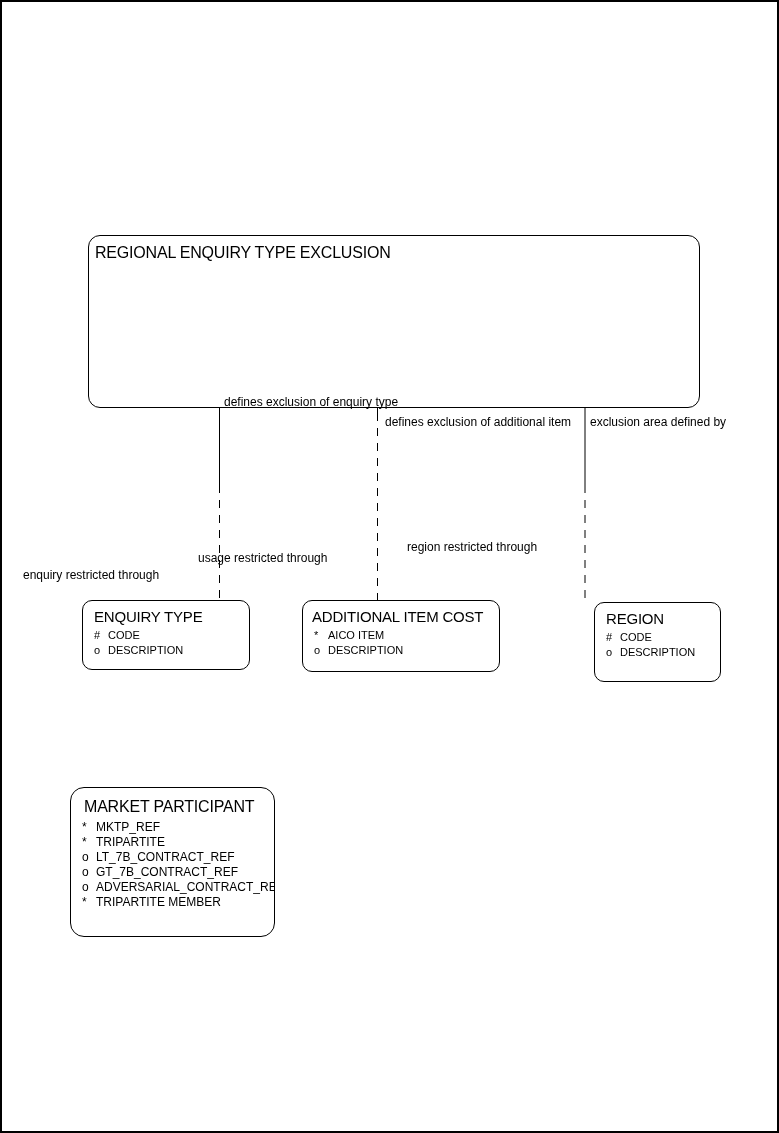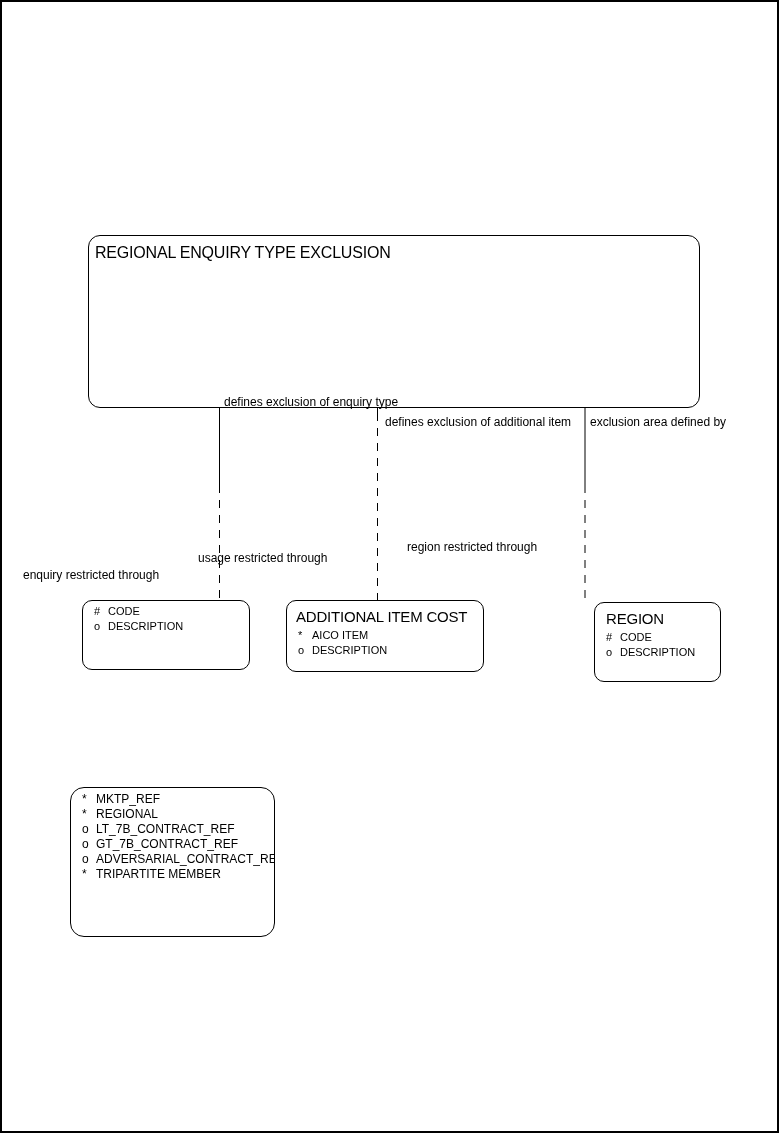--- a/index.html
+++ b/index.html
@@ -90,33 +90,34 @@
   </div>
 
   <div class="rel-label" style="left:222px; top:392px;">defines exclusion of enquiry type</div>
   <div class="rel-label" style="left:383px; top:412px;">defines exclusion of additional item</div>
   <div class="rel-label" style="left:588px; top:412px;">exclusion area defined by</div>
   <div class="rel-label" style="left:21px; top:565px;">enquiry restricted through</div>
   <div class="rel-label" style="left:196px; top:548px;">usage restricted through</div>
   <div class="rel-label" style="left:405px; top:537px;">region restricted through</div>
 
   <div class="entity" style="left:80px; top:598px; width:168px; height:70px; border-radius:10px;">
+    <div class="entity-title small-title" style="font-size:15px;">ENQUIRY TYPE</div>
     <div class="attrs">
       <div class="attr">
         <span class="m">#</span>
         <span>CODE</span>
       </div>
       <div class="attr">
         <span class="m">o</span>
         <span>DESCRIPTION</span>
       </div>
     </div>
   </div>
 
-  <div class="entity" style="left:284px; top:598px; width:198px; height:72px; border-radius:10px;">
+  <div class="entity" style="left:300px; top:598px; width:198px; height:72px; border-radius:10px;">
     <div class="entity-title small-title" style="font-size:15px; padding-left:9px;">ADDITIONAL ITEM COST</div>
     <div class="attrs">
       <div class="attr">
         <span class="m">*</span>
         <span>AICO ITEM</span>
       </div>
       <div class="attr">
         <span class="m">o</span>
         <span>DESCRIPTION</span>
       </div>
@@ -131,28 +132,29 @@
         <span>CODE</span>
       </div>
       <div class="attr">
         <span class="m">o</span>
         <span>DESCRIPTION</span>
       </div>
     </div>
   </div>
 
   <div class="entity" style="left:68px; top:785px; width:205px; height:150px; border-radius:14px;">
+    <div class="entity-title small-title" style="padding:10px 0 0 13px;">MARKET PARTICIPANT</div>
     <div class="attrs" style="margin-top:4px;">
       <div class="attr" style="font-size:12px;">
         <span class="m">*</span>
         <span>MKTP_REF</span>
       </div>
       <div class="attr" style="font-size:12px;">
         <span class="m">*</span>
-        <span>REGIONAL</span>
+        <span>TRIPARTITE</span>
       </div>
       <div class="attr" style="font-size:12px;">
         <span class="m">o</span>
         <span>LT_7B_CONTRACT_REF</span>
       </div>
       <div class="attr" style="font-size:12px;">
         <span class="m">o</span>
         <span>GT_7B_CONTRACT_REF</span>
       </div>
       <div class="attr" style="font-size:12px;">

